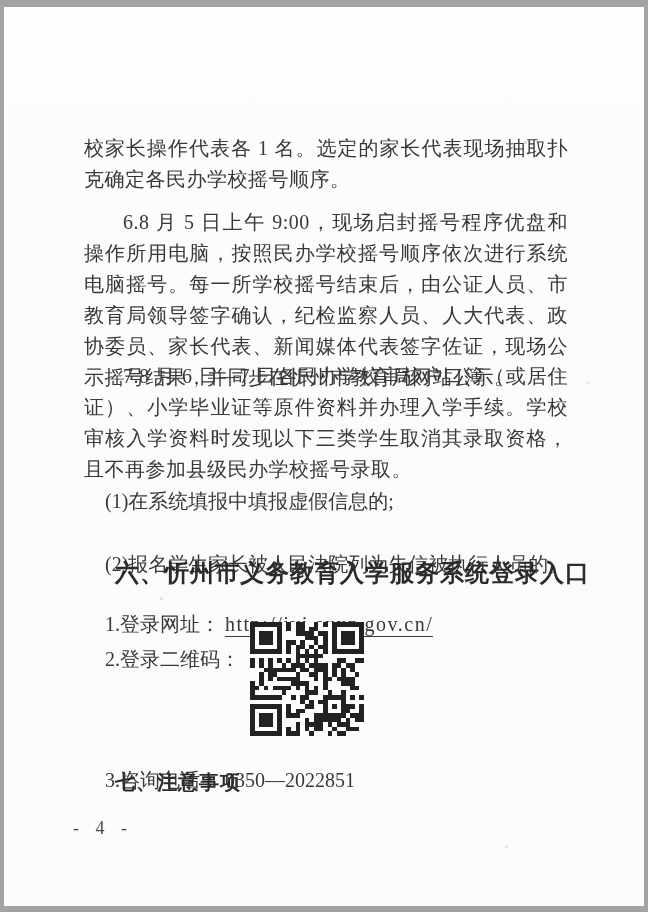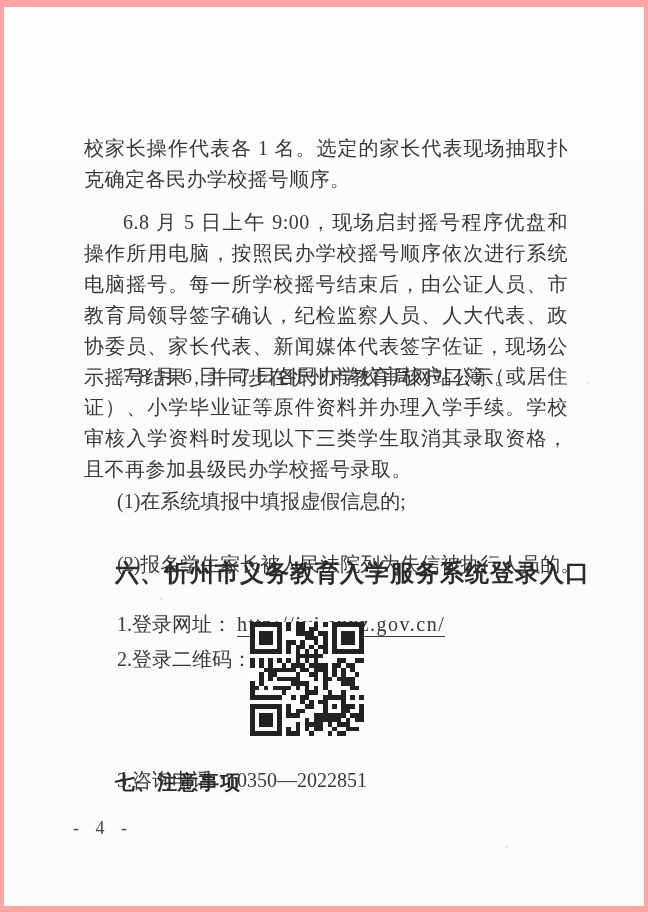--- a/index.html
+++ b/index.html
@@ -3,41 +3,41 @@
 <meta charset="utf-8">
 <style>
   html,body{margin:0;padding:0;}
   body{
     width:648px;height:912px;overflow:hidden;
     background:#e8e8e8;
     font-family:"Liberation Serif","DejaVu Serif",serif;
   }
   .scan{
     position:relative;width:648px;height:912px;
-    background:#fca5a5; 
+    background:#a3a3a3; 
   }
   .paper{
     position:absolute;left:4px;top:7px;right:4px;bottom:6px;
     background:linear-gradient(180deg,#fdfdfc 0%,#fbfbf9 60%,#fcfcfa 100%);
   }
   
   .noise{
     position:absolute;width:3px;height:3px;border-radius:50%;
     background:#c9c9c4;left:524px;top:141px;opacity:.7;
     box-shadow:-364px 456px 0 #d2d2cc, -19px 704px 0 #d6d6d0, 62px 240px 0 #dededa;
   }
   .content{position:absolute;inset:0;}
   .blk{position:absolute;color:#383838;font-size:20px;line-height:30px;}
   .body-par{
     left:84px;width:484px;
     text-align:justify;line-height:31px;
     letter-spacing:.5px;
   }
   .indent{text-indent:39px;}
-  .sub{left:117px;width:460px;white-space:nowrap;}
+  .sub{left:105px;width:460px;white-space:nowrap;}
   .heading{
     left:115px;width:470px;white-space:nowrap;
     font-family:"Liberation Sans","DejaVu Sans",sans-serif;
     font-weight:bold;color:#2b2b2b;letter-spacing:1px;
   }
   .url{
     border-bottom:1.5px solid #3a3a3a;padding-bottom:1px;
     letter-spacing:1.5px;
   }
   .qr-box{

